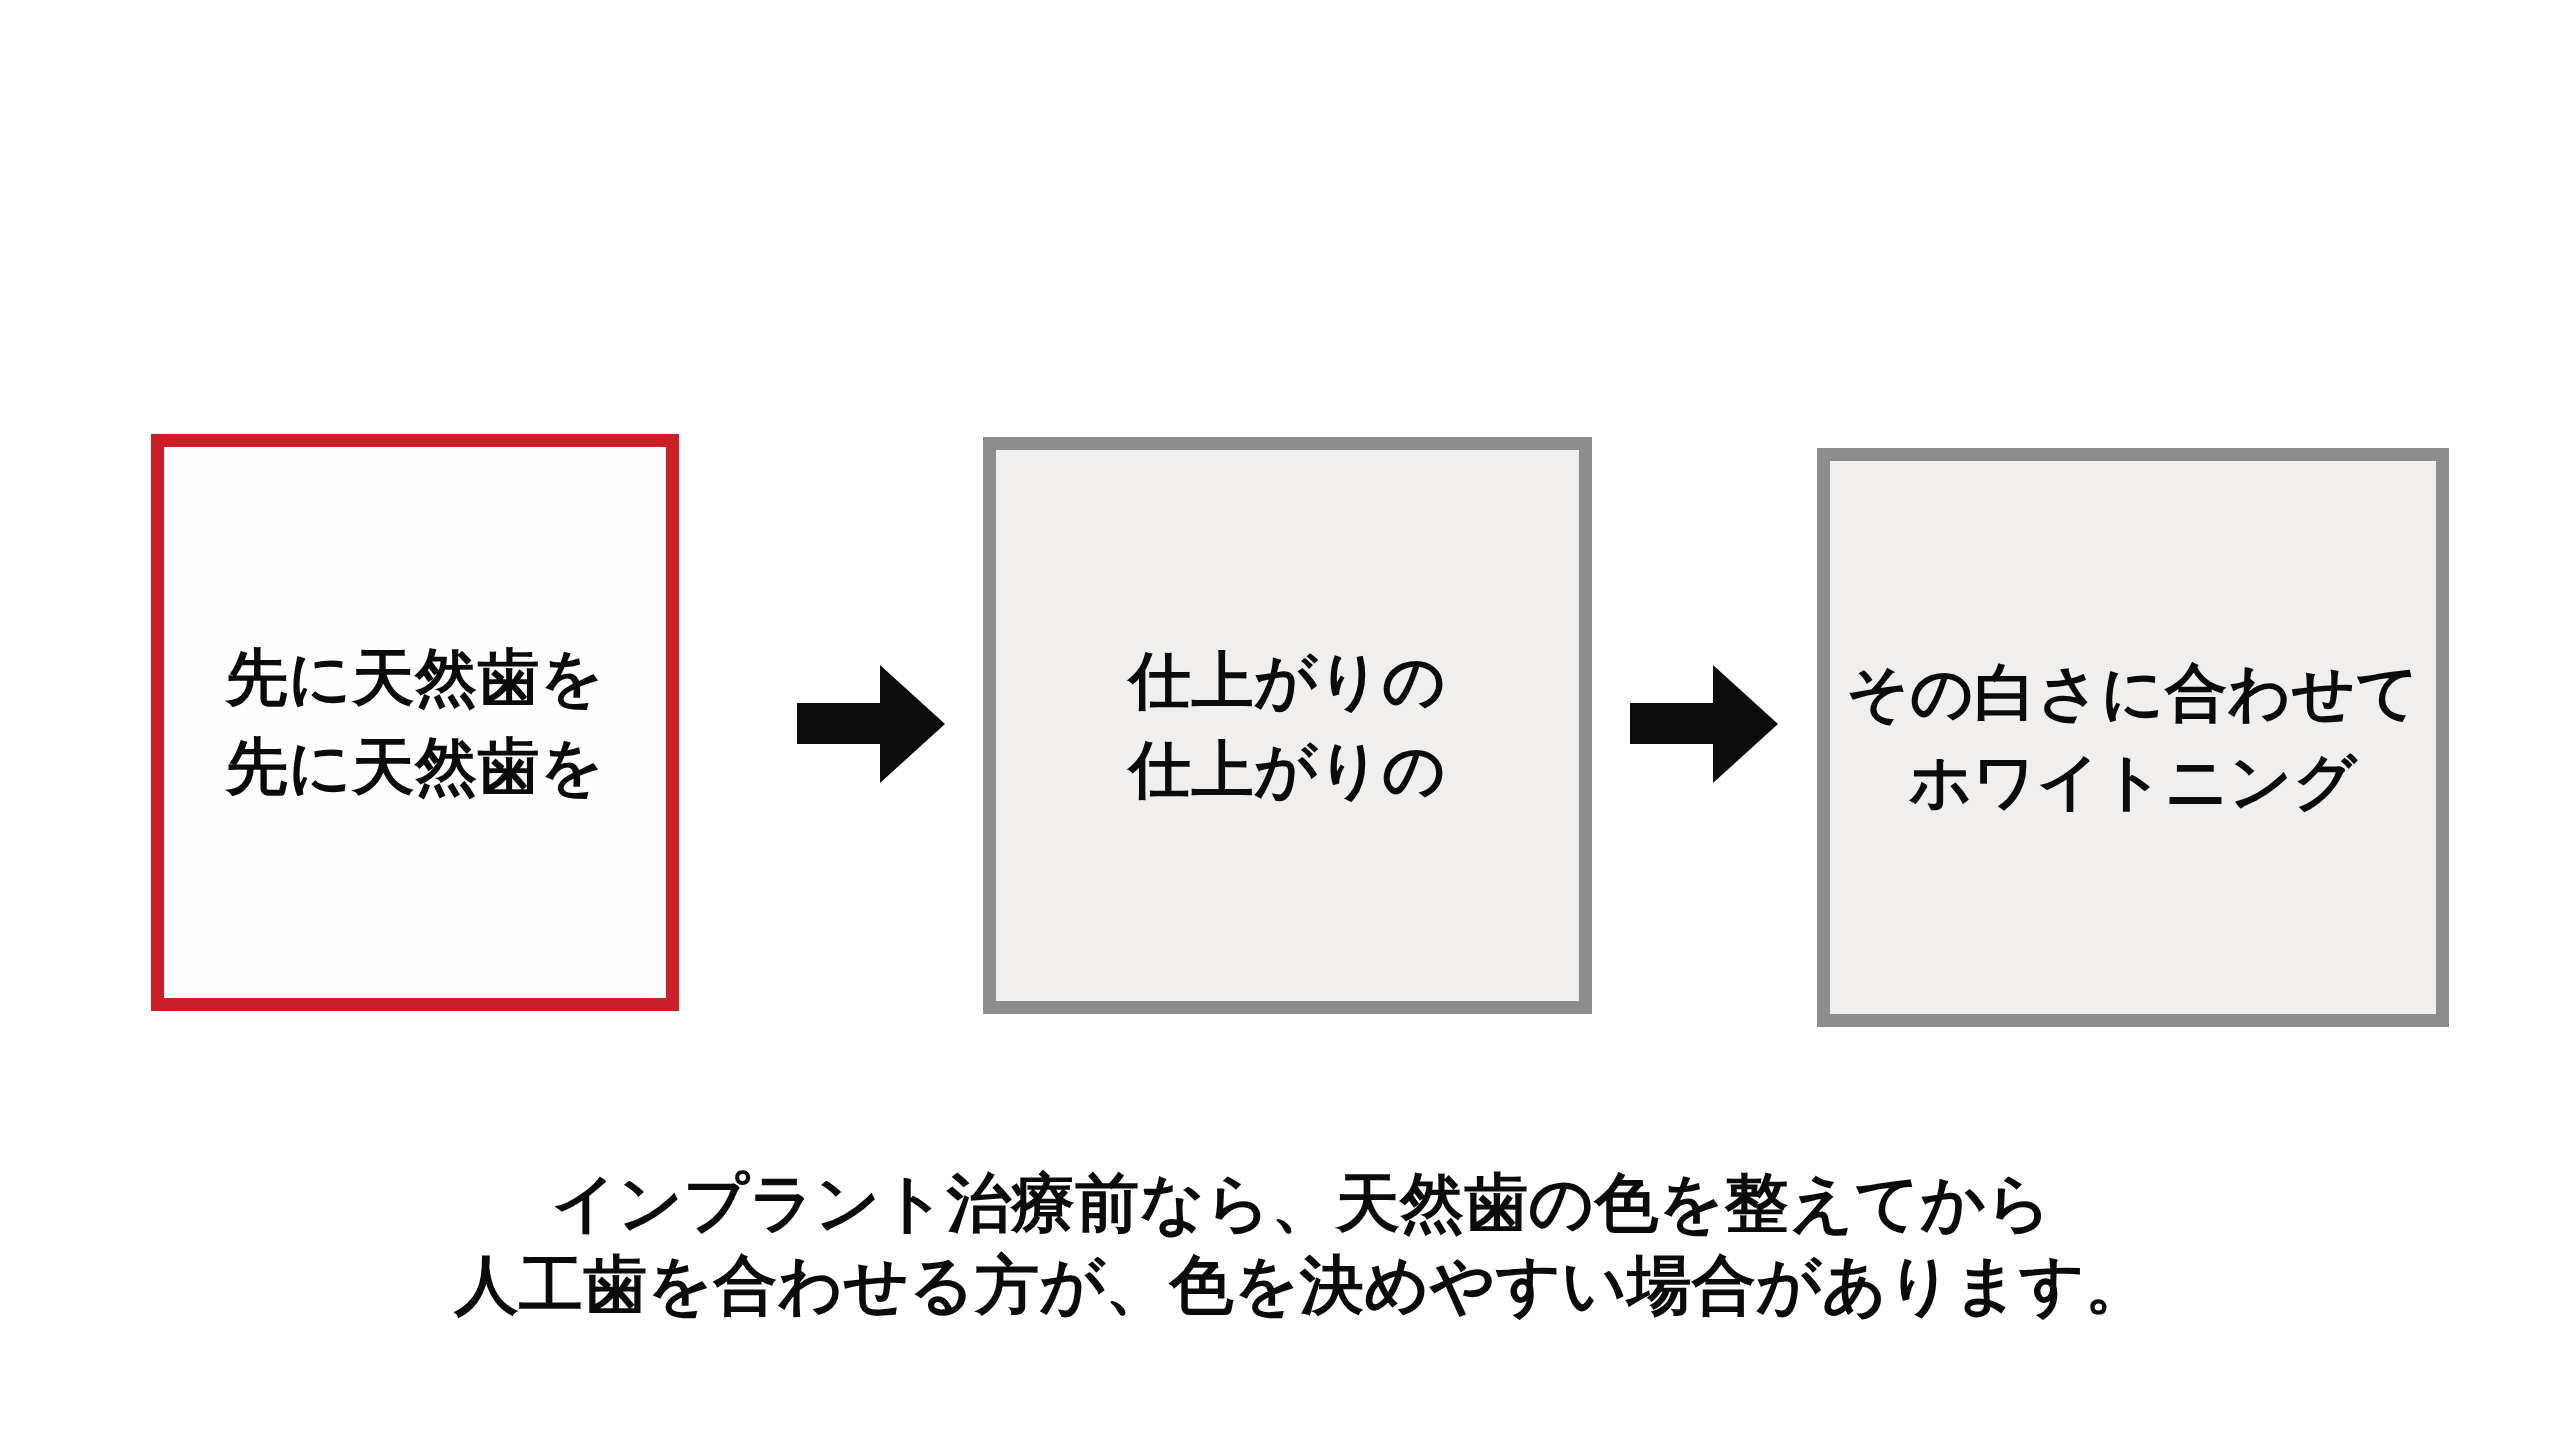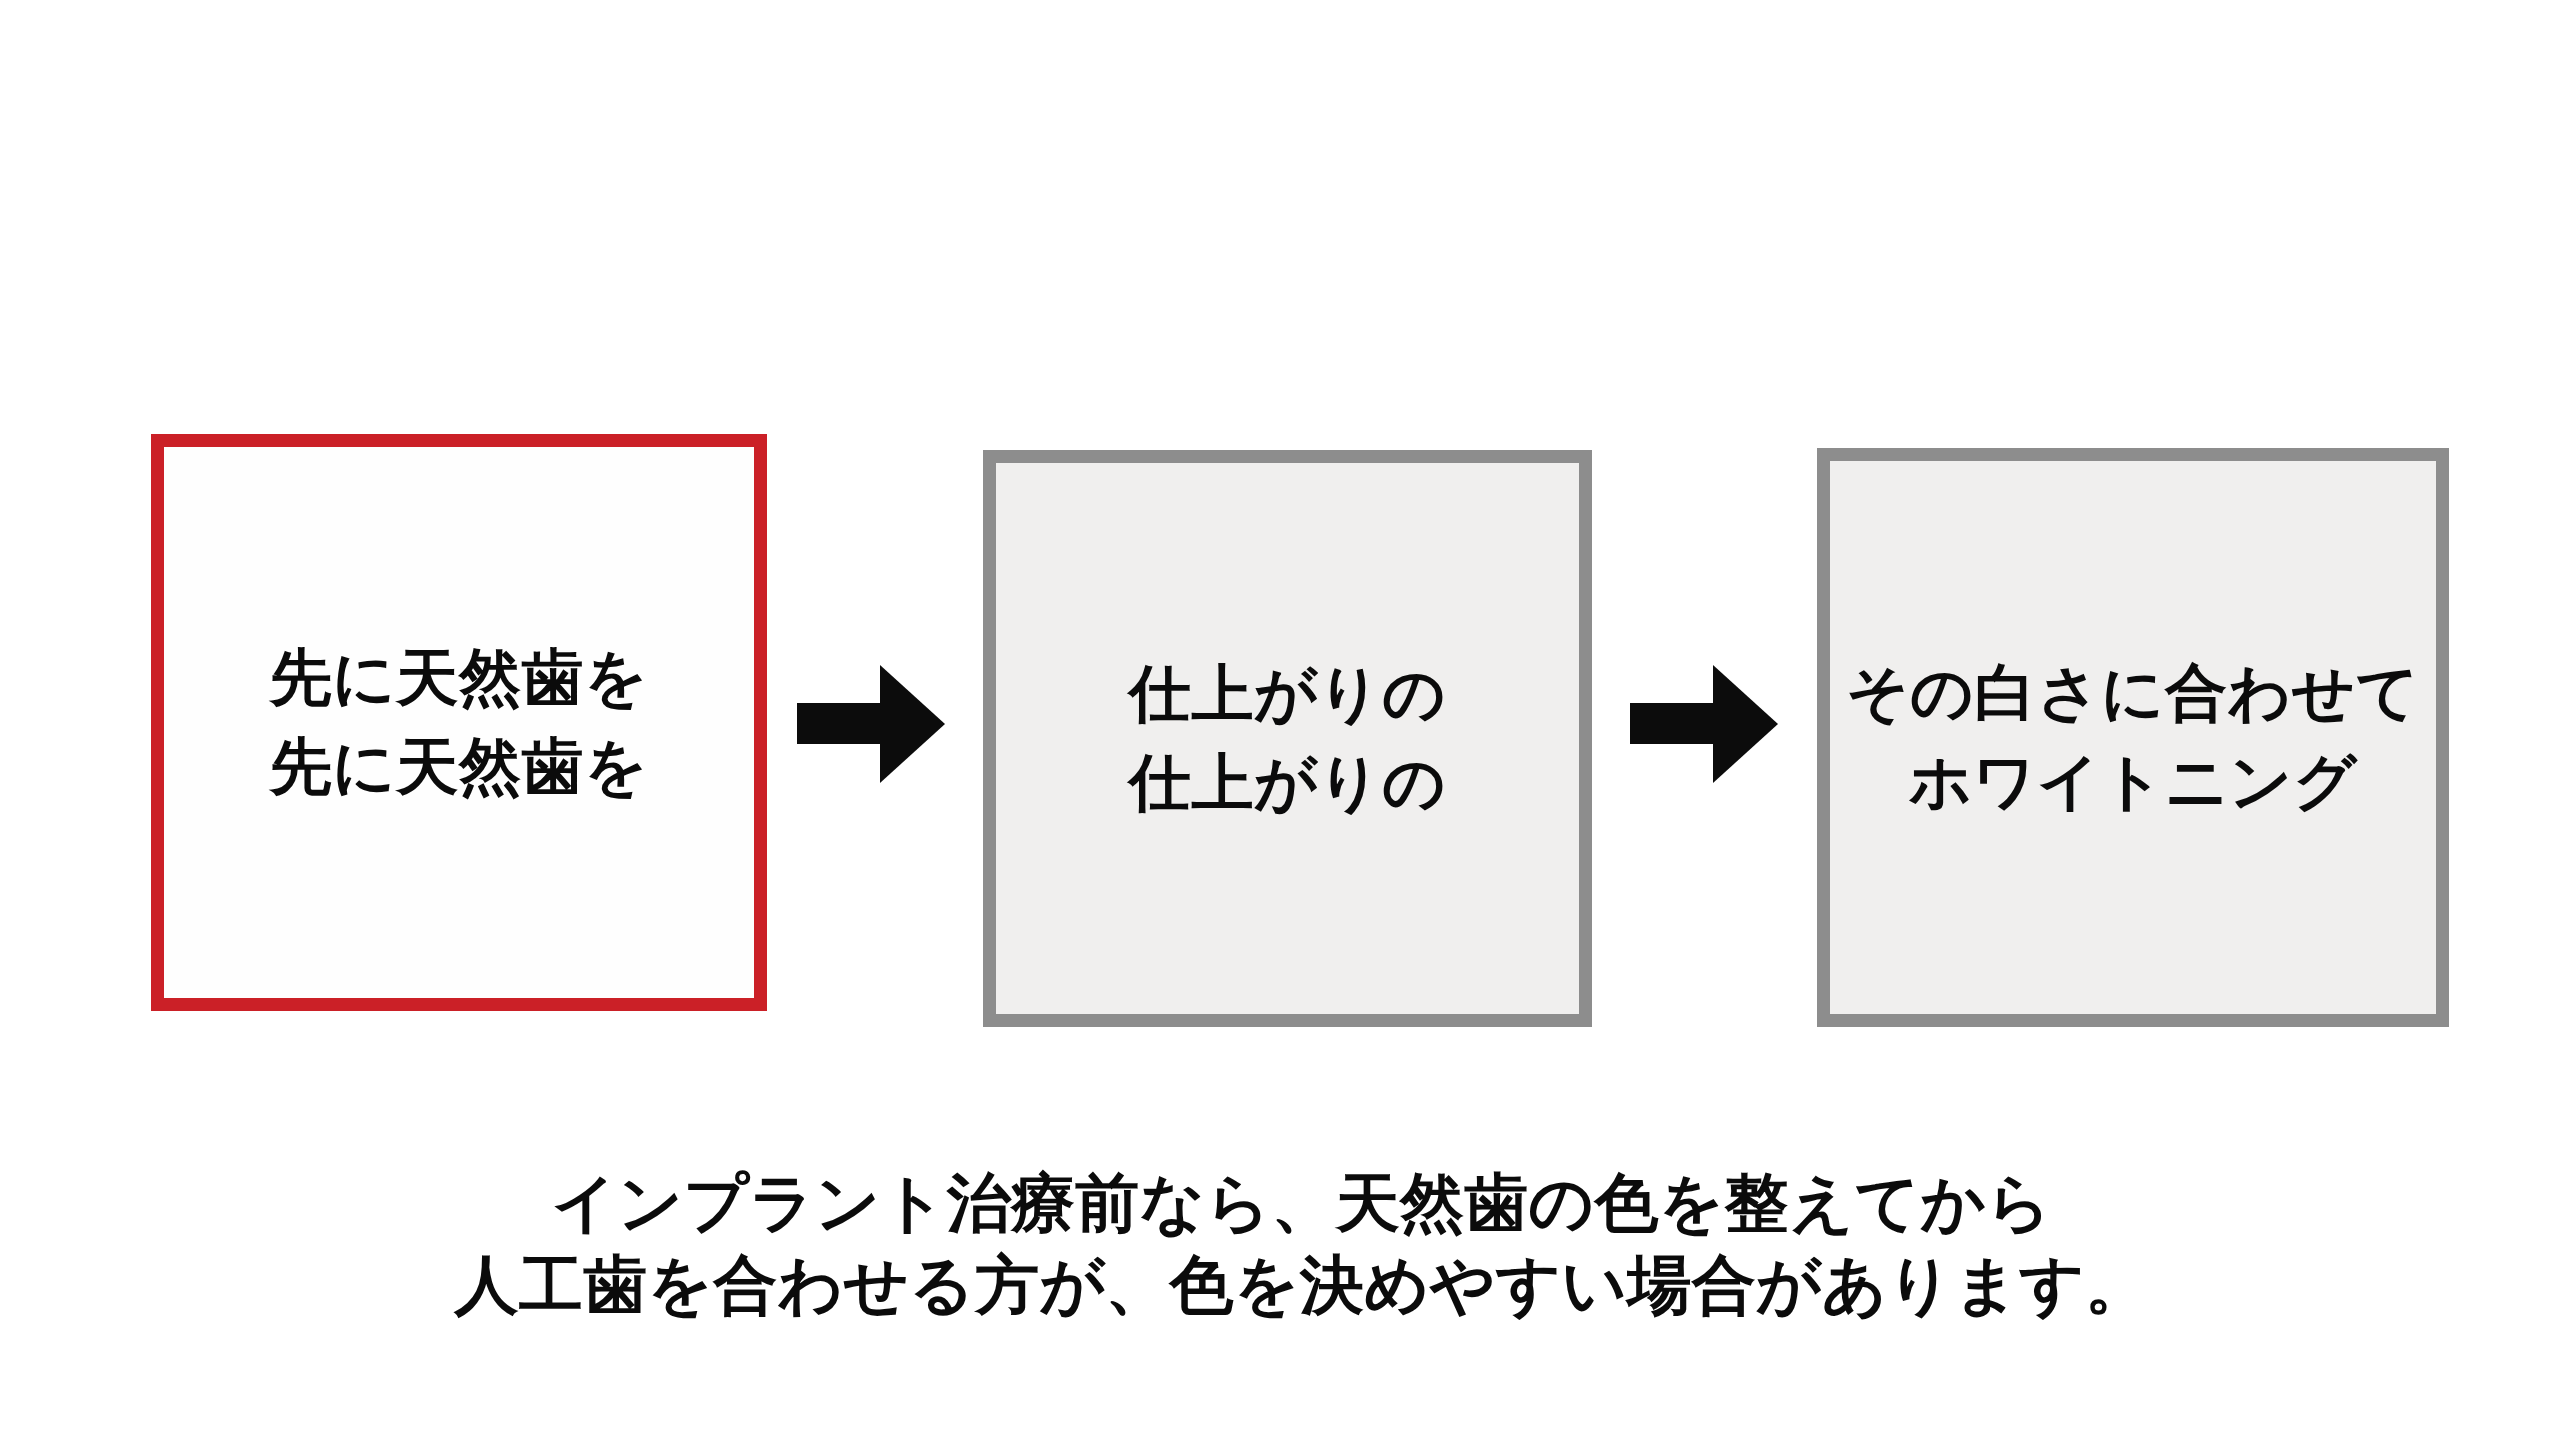--- a/index.html
+++ b/index.html
@@ -26,26 +26,26 @@
     background: var(--background);
   }
   .step-box {
     position: absolute;
     display: flex;
     align-items: center;
     justify-content: center;
     text-align: center;
   }
   .step-box.box1 {
-    left: 151px; top: 434px; width: 616px; height: 577px;
+    left: 151px; top: 434px; width: 528px; height: 577px;
     border: 13.7px solid var(--highlight-border);
     background: var(--highlight-fill);
   }
   .step-box.box2 {
-    left: 983px; top: 450px; width: 609px; height: 577px;
+    left: 983px; top: 437px; width: 609px; height: 577px;
     border: 13.7px solid var(--box-border);
     background: var(--box-fill);
   }
   .step-box.box3 {
     left: 1817px; top: 448px; width: 632px; height: 579px;
     border: 13.7px solid var(--box-border);
     background: var(--box-fill);
   }
   .step-label {
     font-size: 62px;

